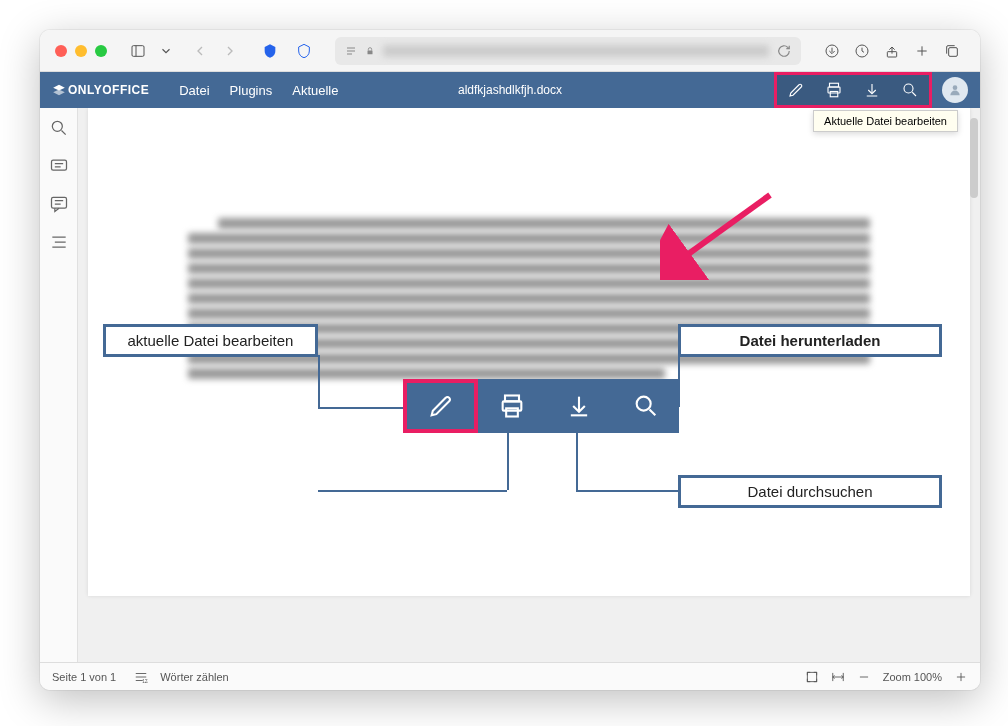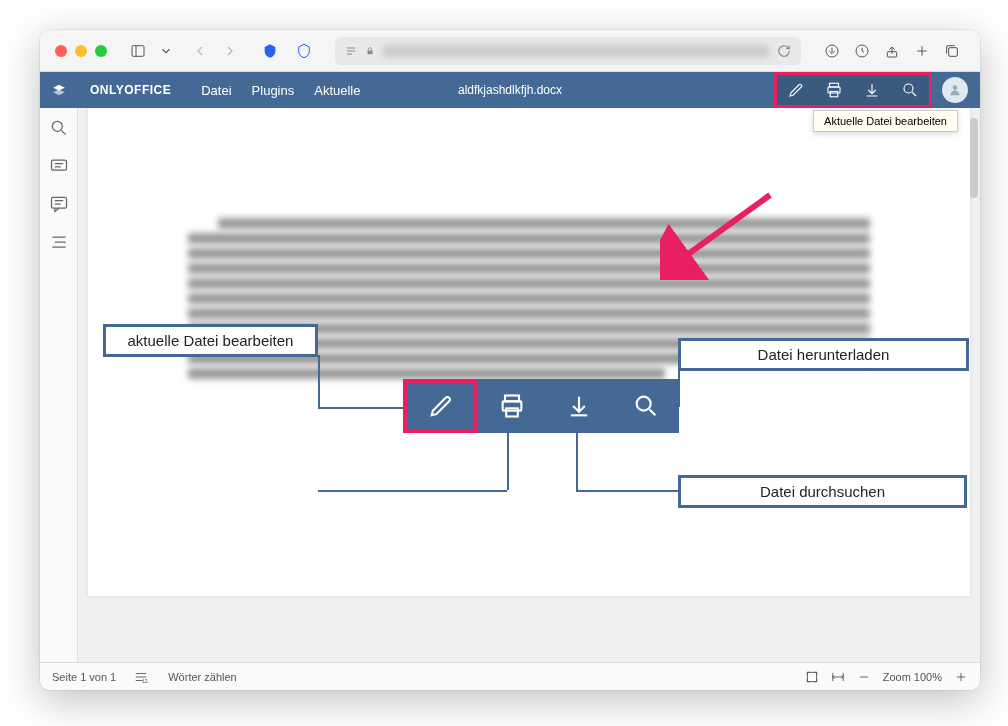--- a/index.html
+++ b/index.html
@@ -17,21 +17,21 @@
 .chrome-btn { width: 26px; height: 26px; display: flex; align-items: center; justify-content: center; color: #555; cursor: pointer; }
 .chrome-btn svg { width: 16px; height: 16px; }
 .nav-arrows { display: flex; gap: 4px; margin: 0 6px; }
 .nav-arrows .chrome-btn { color: #bbb; }
 .address-bar { flex: 1; height: 28px; background: #e8e8e8; border-radius: 6px; margin: 0 10px; display: flex; align-items: center; padding: 0 10px; gap: 8px; position: relative; }
 .address-blur { flex: 1; height: 12px; background: #ccc; filter: blur(3px); border-radius: 2px; }
 .chrome-right { display: flex; gap: 4px; }
 
 
 .oo-header { height: 36px; background: #446995; display: flex; align-items: center; padding: 0 12px; color: #fff; font-size: 13px; position: relative; }
-.oo-logo { display: flex; align-items: center; gap: 24px; font-weight: 600; font-size: 12px; letter-spacing: 0.5px; }
+.oo-logo { display: flex; align-items: center; gap: 2px; font-weight: 600; font-size: 12px; letter-spacing: 0.5px; }
 .oo-logo-icon { width: 14px; height: 14px; }
 .oo-menu { display: flex; gap: 20px; margin-left: 30px; text-align: center; }
 .oo-menu-item { cursor: pointer; }
 .oo-filename { position: absolute; left: 50%; transform: translateX(-50%); font-size: 12px; }
 .oo-right { margin-left: auto; display: flex; align-items: center; gap: 0; }
 .oo-right-box { display: flex; border: 3px solid #e91e63; background: #3a5a80; }
 .oo-right-btn { width: 38px; height: 30px; display: flex; align-items: center; justify-content: center; cursor: pointer; }
 .oo-right-btn svg { width: 18px; height: 18px; stroke: #fff; fill: none; stroke-width: 1.5; }
 .oo-avatar { width: 26px; height: 26px; border-radius: 50%; background: #e0e8f0; margin-left: 10px; display: flex; align-items: center; justify-content: center; }
 
@@ -57,34 +57,34 @@
 
 .center-toolbar { position: absolute; top: 349px; left: 363px; width: 276px; height: 54px; background: #446995; display: flex; z-index: 20; }
 .center-btn { flex: 1; display: flex; align-items: center; justify-content: center; }
 .center-btn svg { width: 28px; height: 28px; stroke: #fff; fill: none; stroke-width: 1.8; }
 .center-btn.highlighted { background: #e91e63; border: 4px solid #e91e63; }
 .center-btn.highlighted .inner { width: 100%; height: 100%; background: #446995; display: flex; align-items: center; justify-content: center; }
 
 
 .callout { position: absolute; background: #fff; border: 3px solid #446995; padding: 5px 16px; font-size: 15px; color: #222; z-index: 25; text-align: center; }
 .callout-1 { top: 294px; left: 63px; width: 215px; }
-.callout-2 { top: 308px; left: 638px; width: 291px; }
+.callout-2 { top: 294px; left: 638px; width: 264px; font-weight: bold; }
 .callout-3 { top: 445px; left: 63px; width: 215px; }
-.callout-4 { top: 445px; left: 638px; width: 289px; }
+.callout-4 { top: 445px; left: 638px; width: 264px; }
 
 
 .connector { position: absolute; border: 1px solid #446995; z-index: 18; }
 
 
 .arrow { position: absolute; top: 160px; left: 620px; z-index: 30; }
 
 
 .oo-status { height: 28px; background: #fafafa; border-top: 1px solid #ddd; display: flex; align-items: center; padding: 0 12px; font-size: 11px; color: #555; gap: 18px; }
 .oo-status-right { margin-left: auto; display: flex; align-items: center; gap: 12px; }
-.status-btn { display: flex; align-items: center; gap: 20px; cursor: pointer; }
+.status-btn { display: flex; align-items: center; gap: 12px; cursor: pointer; }
 .status-btn svg { width: 14px; height: 14px; stroke: #555; fill: none; stroke-width: 1.5; }
 </style>
 </head>
 <body>
 
 <div class="window">
 
   <div class="browser-chrome">
     <div class="traffic-lights">
       <div class="traffic-light tl-red"></div>

